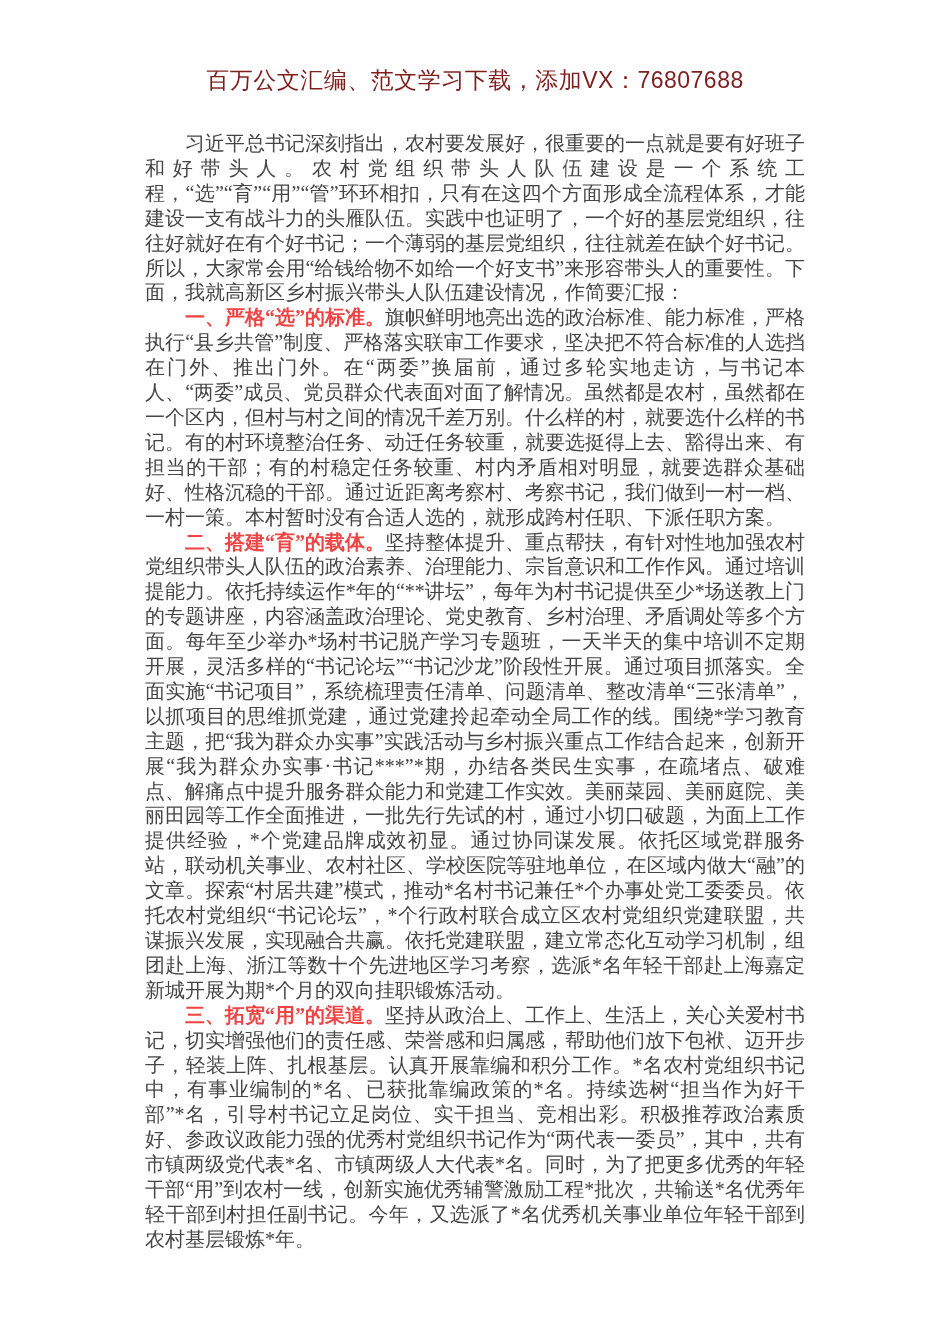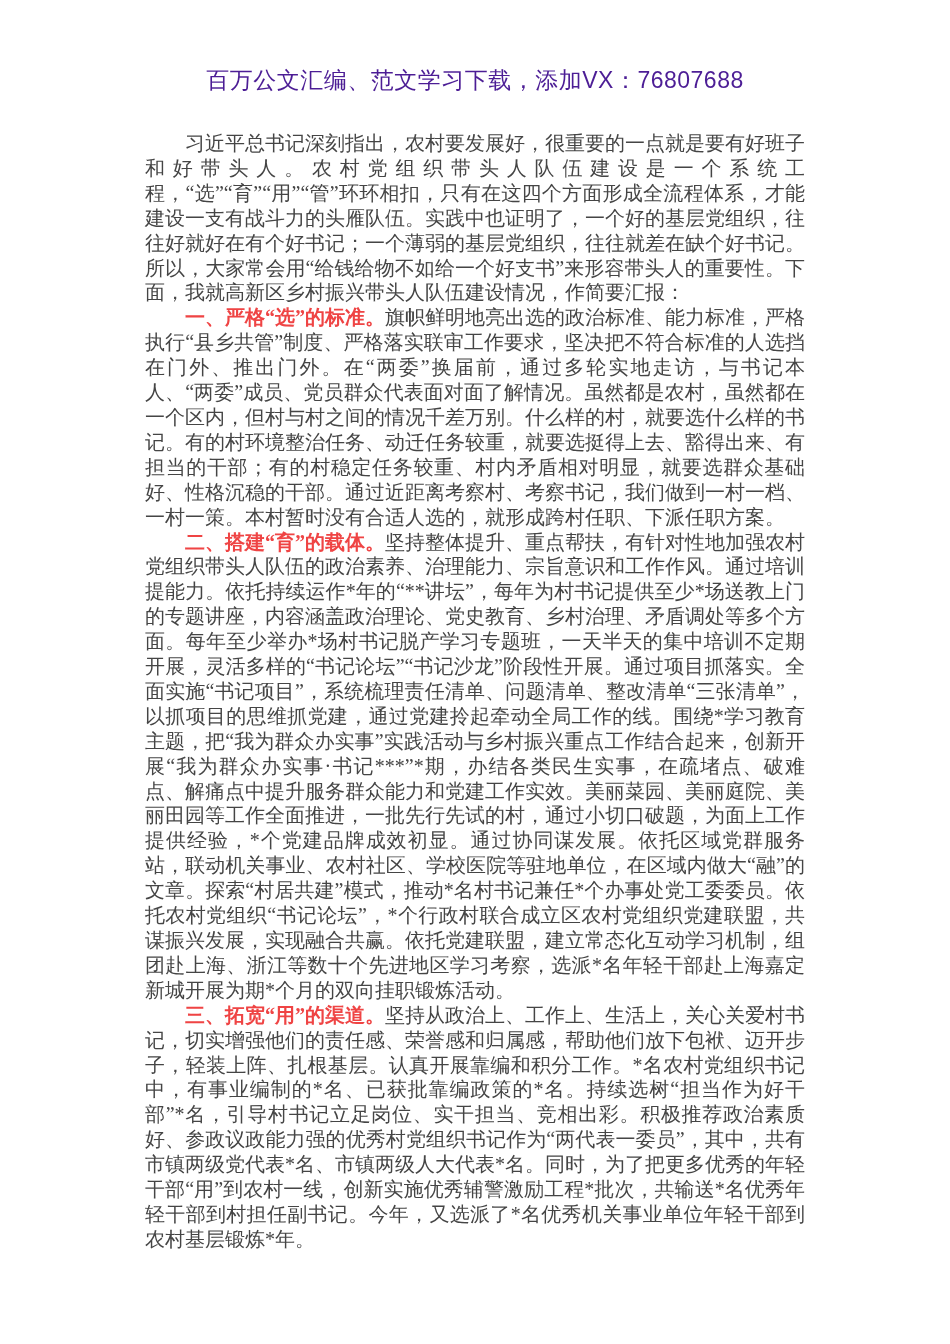--- a/index.html
+++ b/index.html
@@ -14,21 +14,21 @@
     background: #ffffff;
     overflow: hidden;
   }
   .promo-banner {
     margin: 66px auto 0 auto;
     text-align: center;
     font-family: "Liberation Sans", "DejaVu Sans", sans-serif;
     font-weight: 500;
     font-size: 23px;
     line-height: 28px;
-    color: #4c1d95;
+    color: #7f1d1d;
     letter-spacing: 0.5px;
   }
   .content {
     width: 660px;
     margin: 37px 0 16px 145px;
     font-family: "Liberation Serif", "DejaVu Serif", serif;
     font-size: 20px;
     line-height: 24.9px;
     color: #454545;
     text-align: justify;

